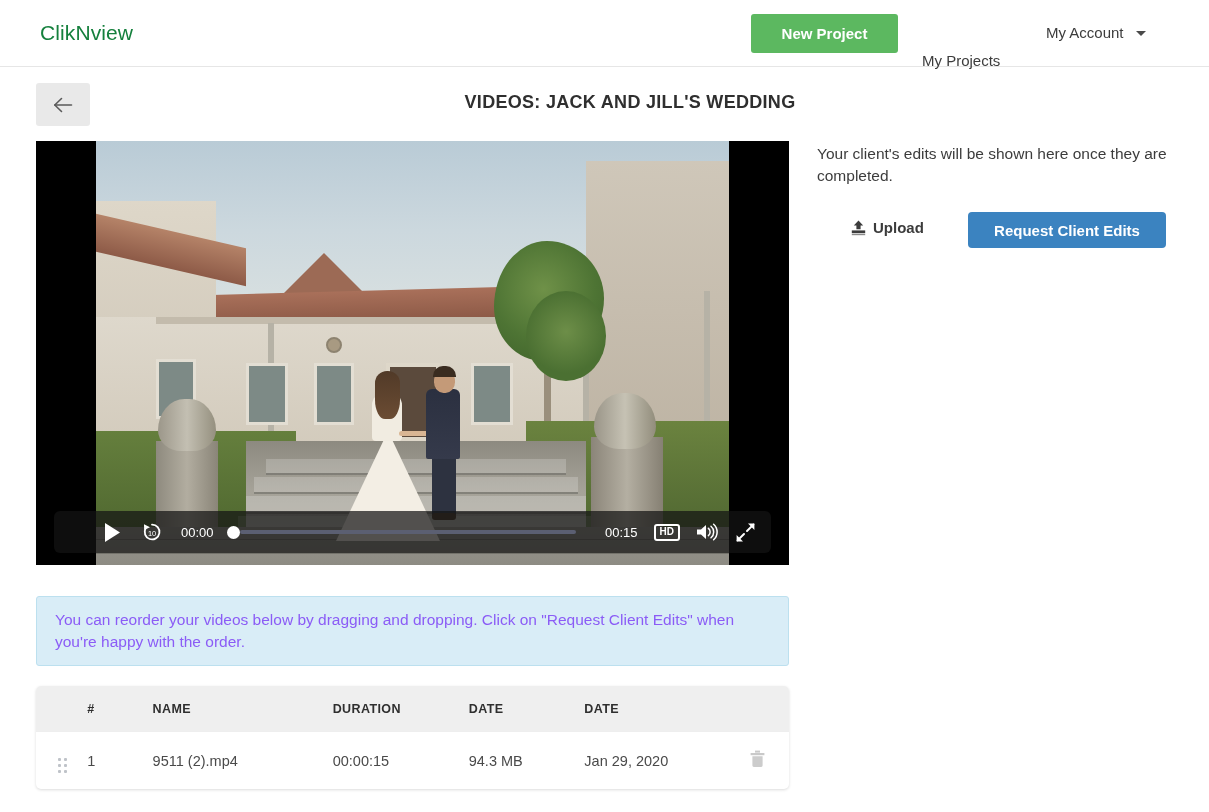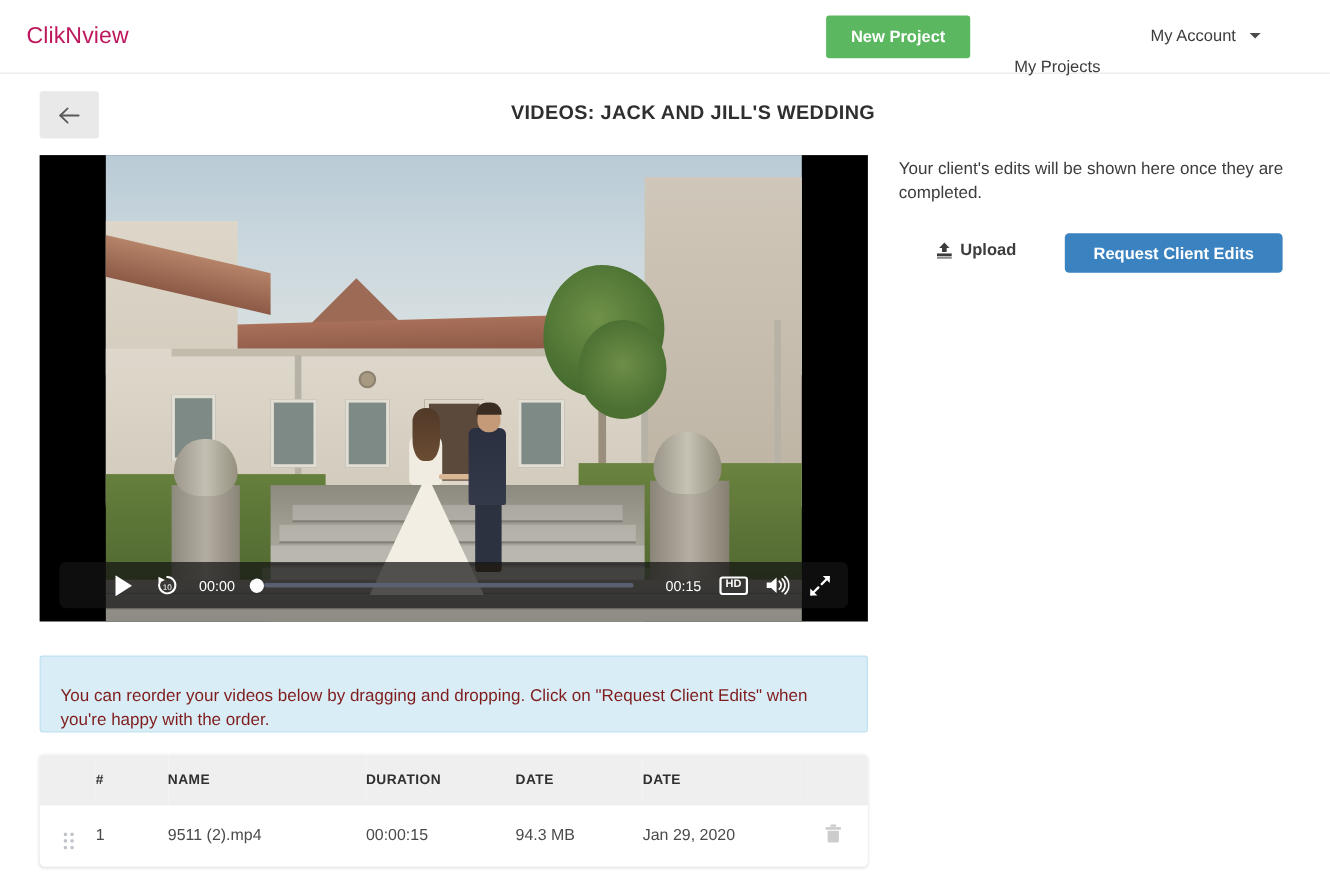--- a/index.html
+++ b/index.html
@@ -18,29 +18,29 @@
   .navbar {
     position: absolute;
     top: 0; left: 0;
     width: 1209px;
     height: 67px;
     background: #ffffff;
     border-bottom: 1px solid #e6e6e6;
   }
   .brand {
     position: absolute;
-    left: 24px; top: 21px;
+    left: 40px; top: 21px;
     font-size: 21px;
-    color: #be185d;
+    color: #15803d;
     letter-spacing: 0.1px;
   }
   .btn-new-project {
     position: absolute;
     left: 751px; top: 14px;
-    width: 131px; height: 39px;
+    width: 147px; height: 39px;
     background: #5cb860;
     border: none;
     border-radius: 3px;
     color: #ffffff;
     font-family: "Liberation Sans", sans-serif;
     font-size: 15px;
     font-weight: bold;
     cursor: pointer;
     line-height: 39px;
     text-align: center;
@@ -354,22 +354,22 @@
   }
 
   
   .info-banner {
     position:absolute;
     left:36px; top:596px;
     width:753px; height:70px;
     background:#d9edf7;
     border:1px solid #bce0ef;
     border-radius:3px;
-    padding:25px 18px;
-    color:#7f1d1d;
+    padding:12px 18px;
+    color:#8b5cf6;
     font-size:15.5px;
     line-height:22px;
   }
 
   
   .table-card {
     position:absolute;
     left:36px; top:686px;
     width:753px;
     background:#ffffff;

